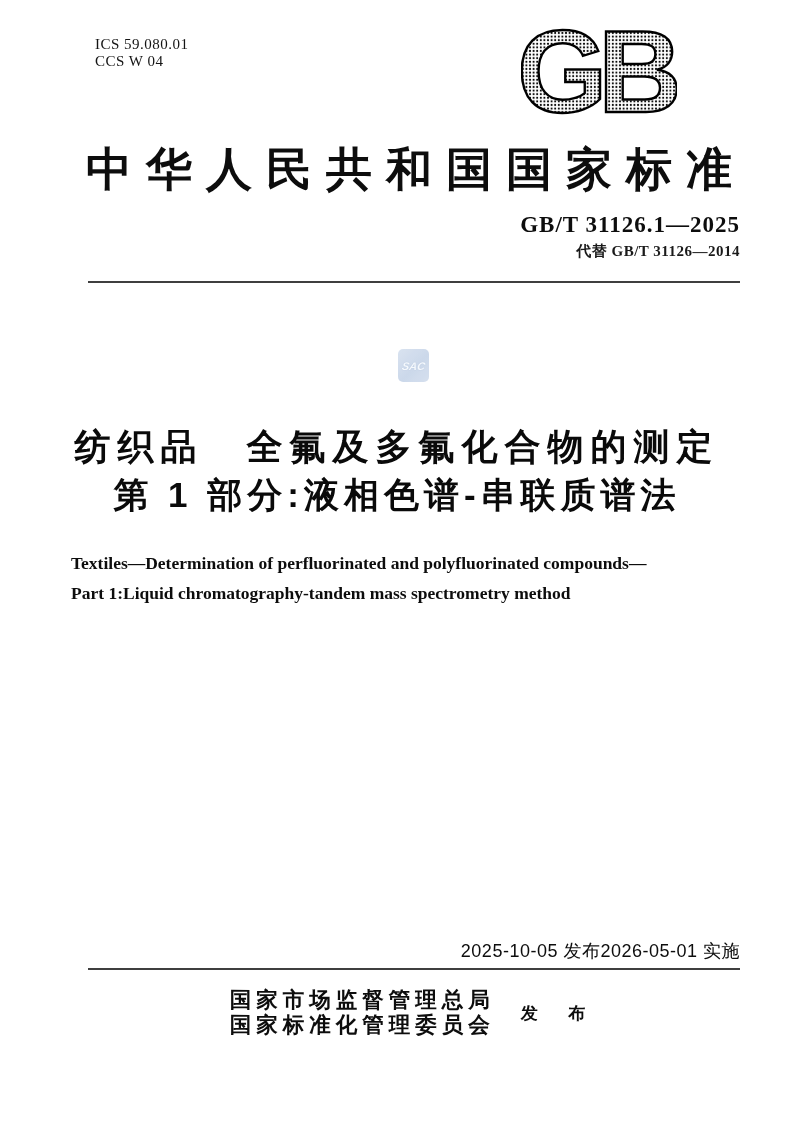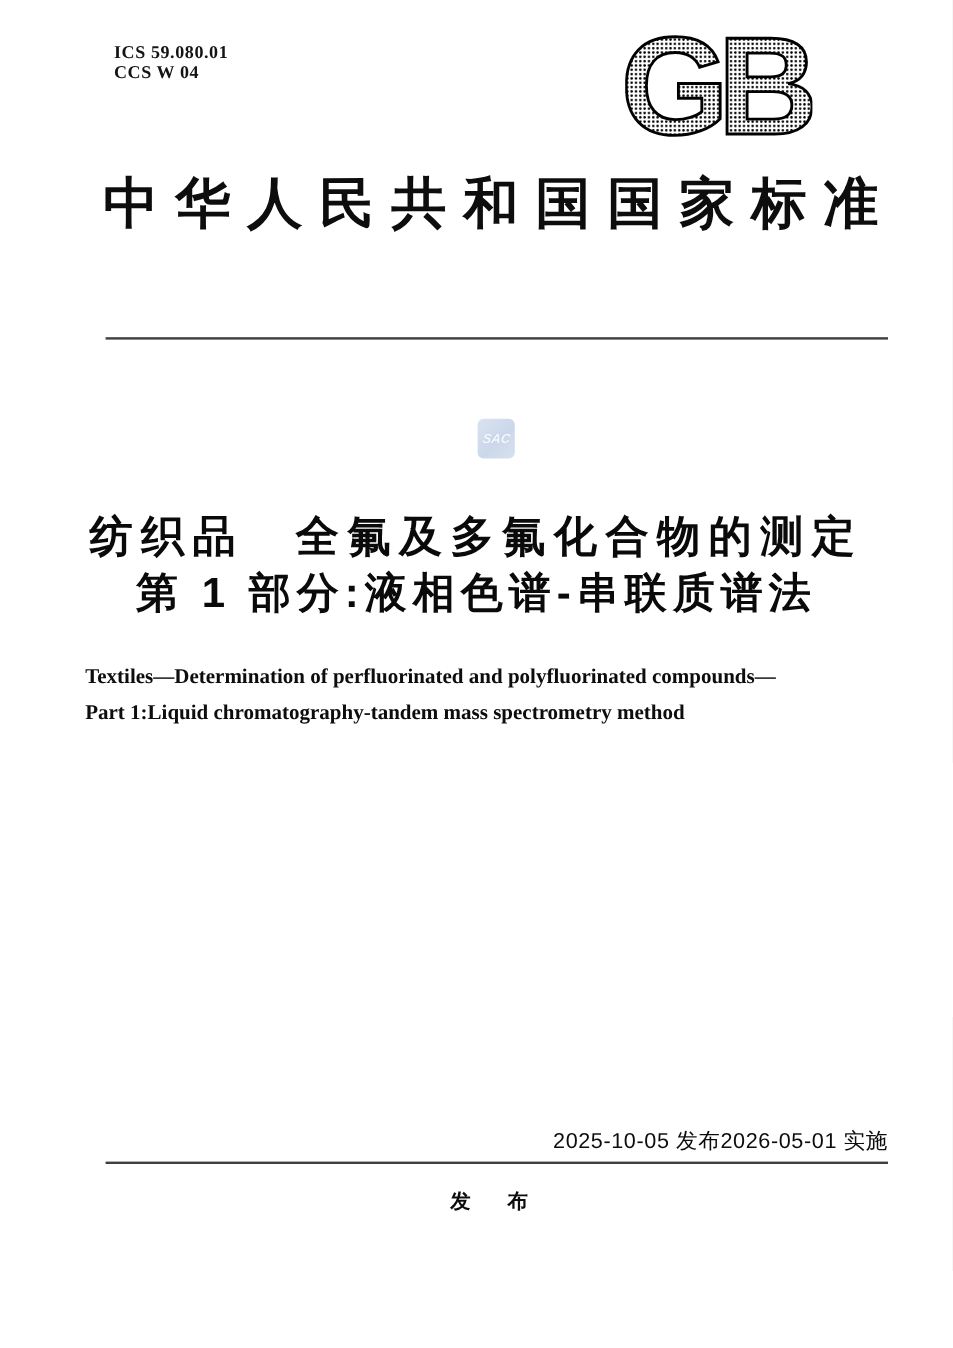--- a/index.html
+++ b/index.html
@@ -9,21 +9,21 @@
     background:#ffffff;
     margin:0 auto;
     overflow:hidden;
     font-family:"Liberation Serif","DejaVu Serif",serif;
     color:#111;
   }
   
   .codes{
     position:absolute;left:95px;top:36px;
     font-family:"Liberation Serif","DejaVu Serif",serif;
-    font-weight:bold;font-size:15px;line-height:17px;
+    font-weight:normal;font-size:15px;line-height:17px;
     letter-spacing:0.5px;color:#141414;
   }
   
   .gb-logo{position:absolute;left:521px;top:24px;width:156px;height:94px;}
   
   .banner{
     position:absolute;left:86px;top:144px;width:668px;
     font-weight:bold;font-size:46px;line-height:52px;
     letter-spacing:14px;white-space:nowrap;color:#0d0d0d;
   }
@@ -109,20 +109,24 @@
           <rect width="3.6" height="3.6" fill="#ffffff"></rect>
           <circle cx="1.8" cy="1.8" r="1.05" fill="#000000"></circle>
         </pattern>
       </defs>
       <text x="-4" y="88" font-family="'Liberation Sans','DejaVu Sans',sans-serif" font-weight="bold" font-size="116" letter-spacing="-9" fill="url(#halftone)" stroke="#000000" stroke-width="2.4">GB</text>
     </svg>
   </div>
 
   <div class="banner">中华人民共和国国家标准</div>
 
+  <div class="stdno-block">
+    <div class="stdno">GB/T 31126.1—2025</div>
+    <div class="replaces">代替 GB/T 31126—2014</div>
+  </div>
 
   <div class="rule rule-top"></div>
 
   <div class="watermark">
     <span>SAC</span>
   </div>
 
   <div class="title-cn">
     <div class="l1">纺织品　全氟及多氟化合物的测定</div>
     <div class="l2">第 1 部分:液相色谱-串联质谱法</div>
@@ -134,16 +138,20 @@
   </div>
 
   <div class="dates">
     <span>2025-10-05 发布</span>
     <span>2026-05-01 实施</span>
   </div>
 
   <div class="rule rule-bottom"></div>
 
   <div class="issuers">
+    <div class="issuer-names">
+      <div>国家市场监督管理总局</div>
+      <div>国家标准化管理委员会</div>
+    </div>
     <div class="publish">发 布</div>
   </div>
 
 </div>
 
 </body></html>

